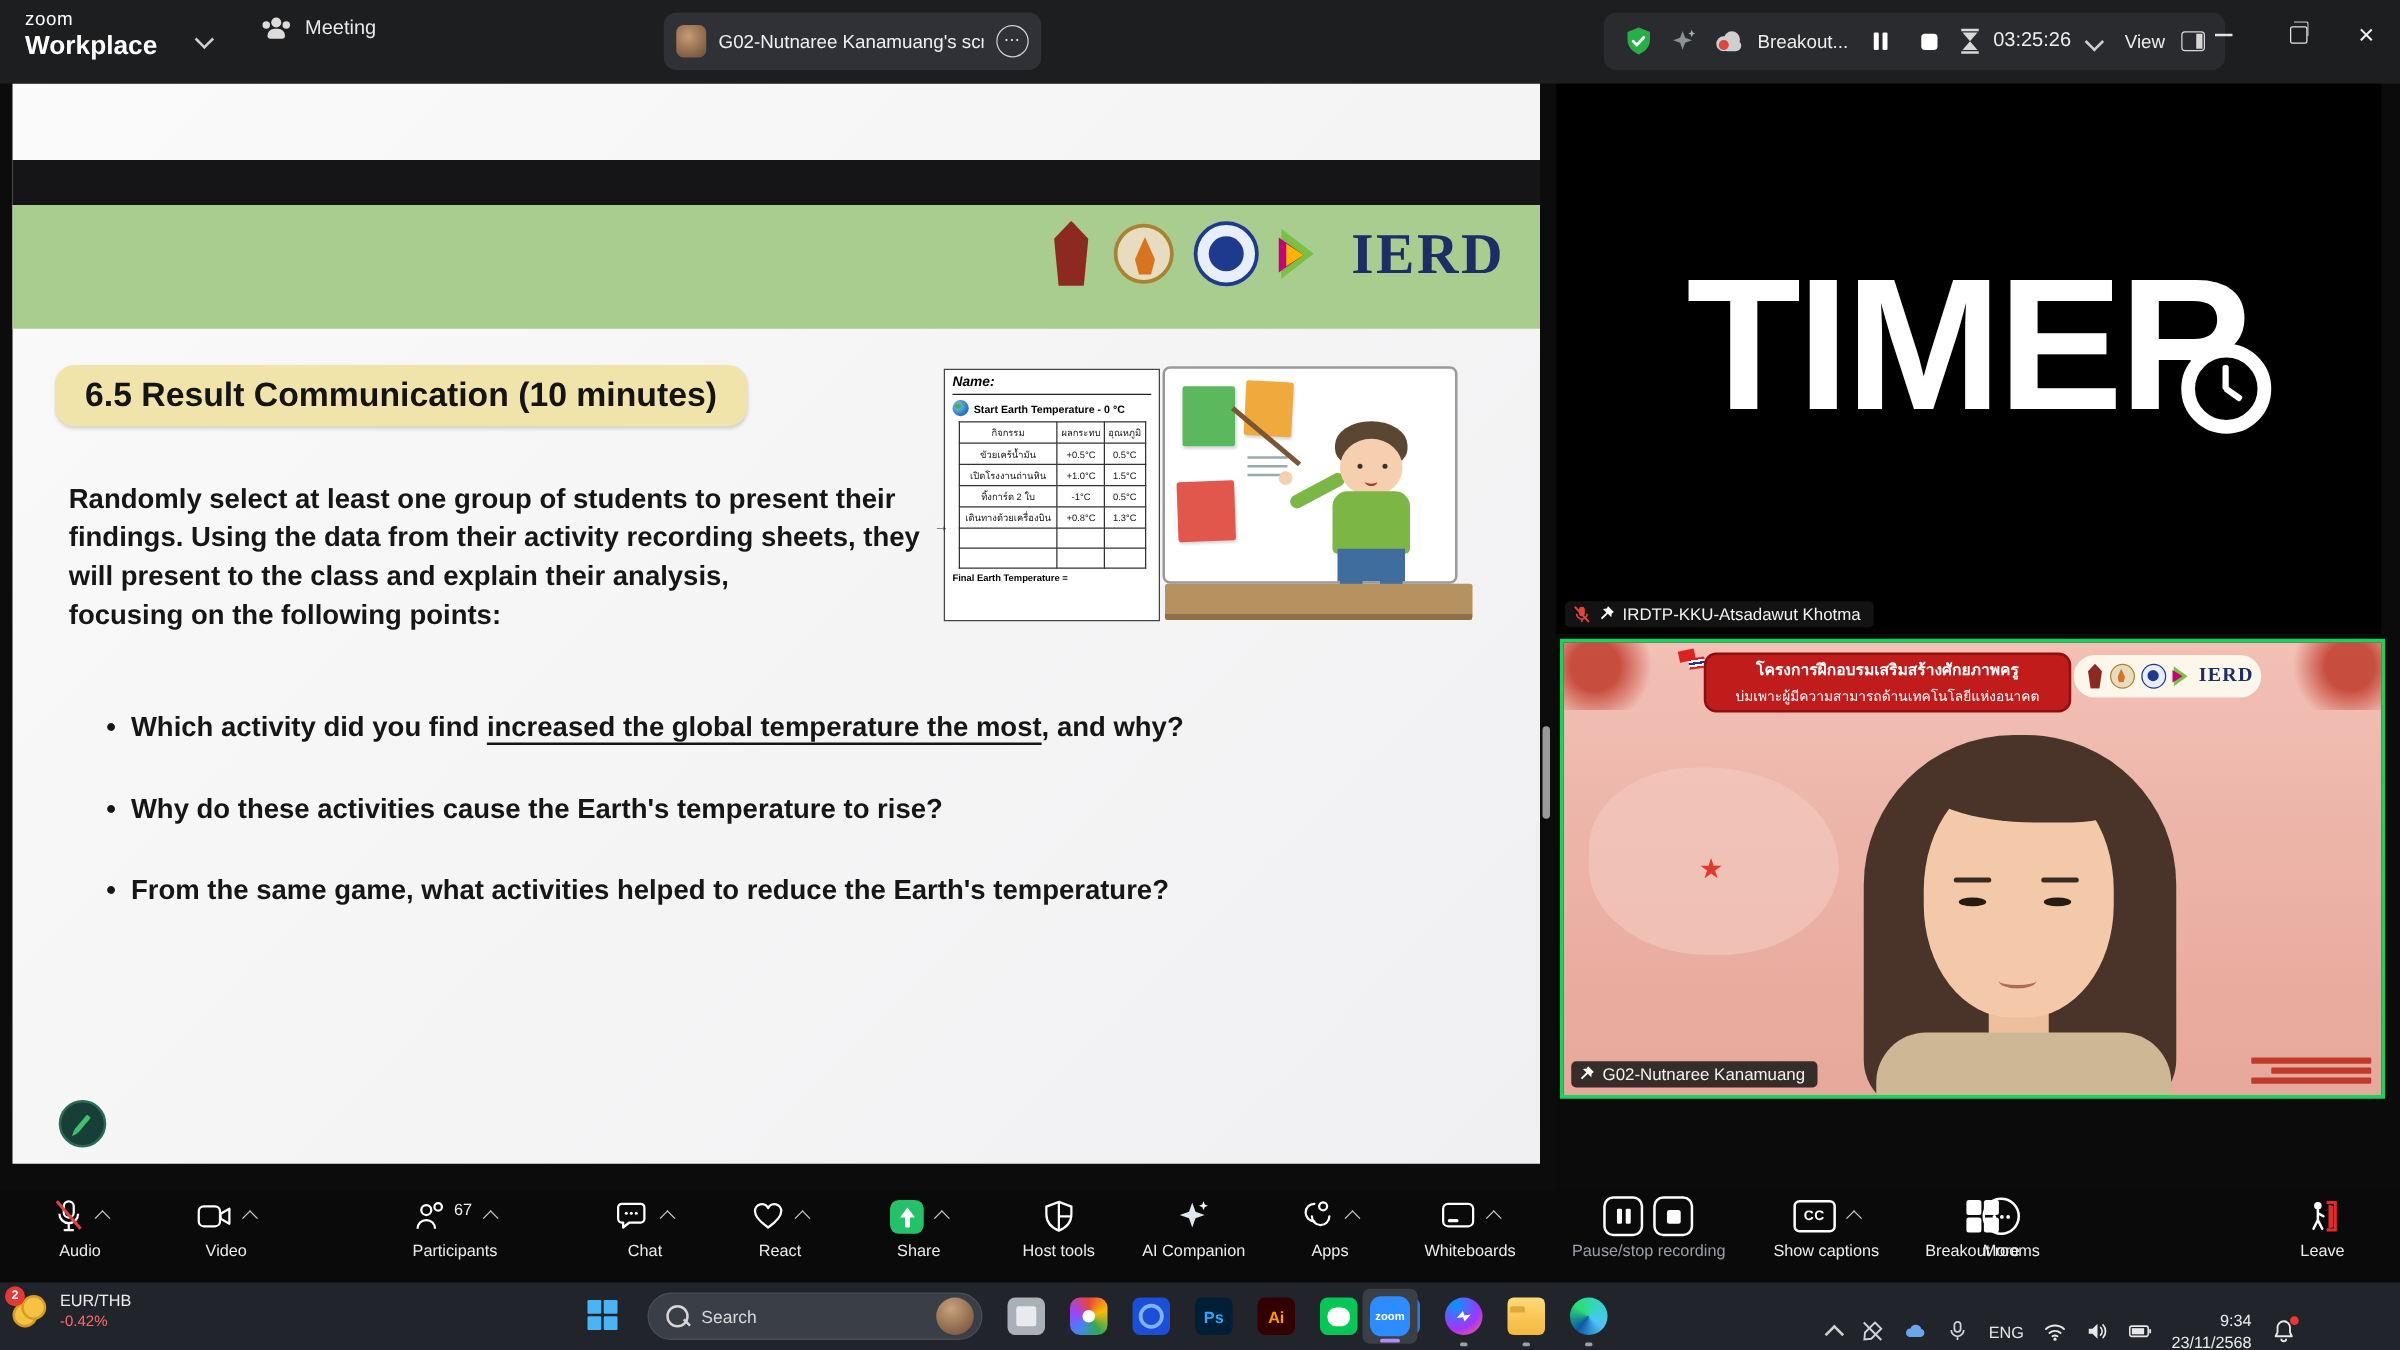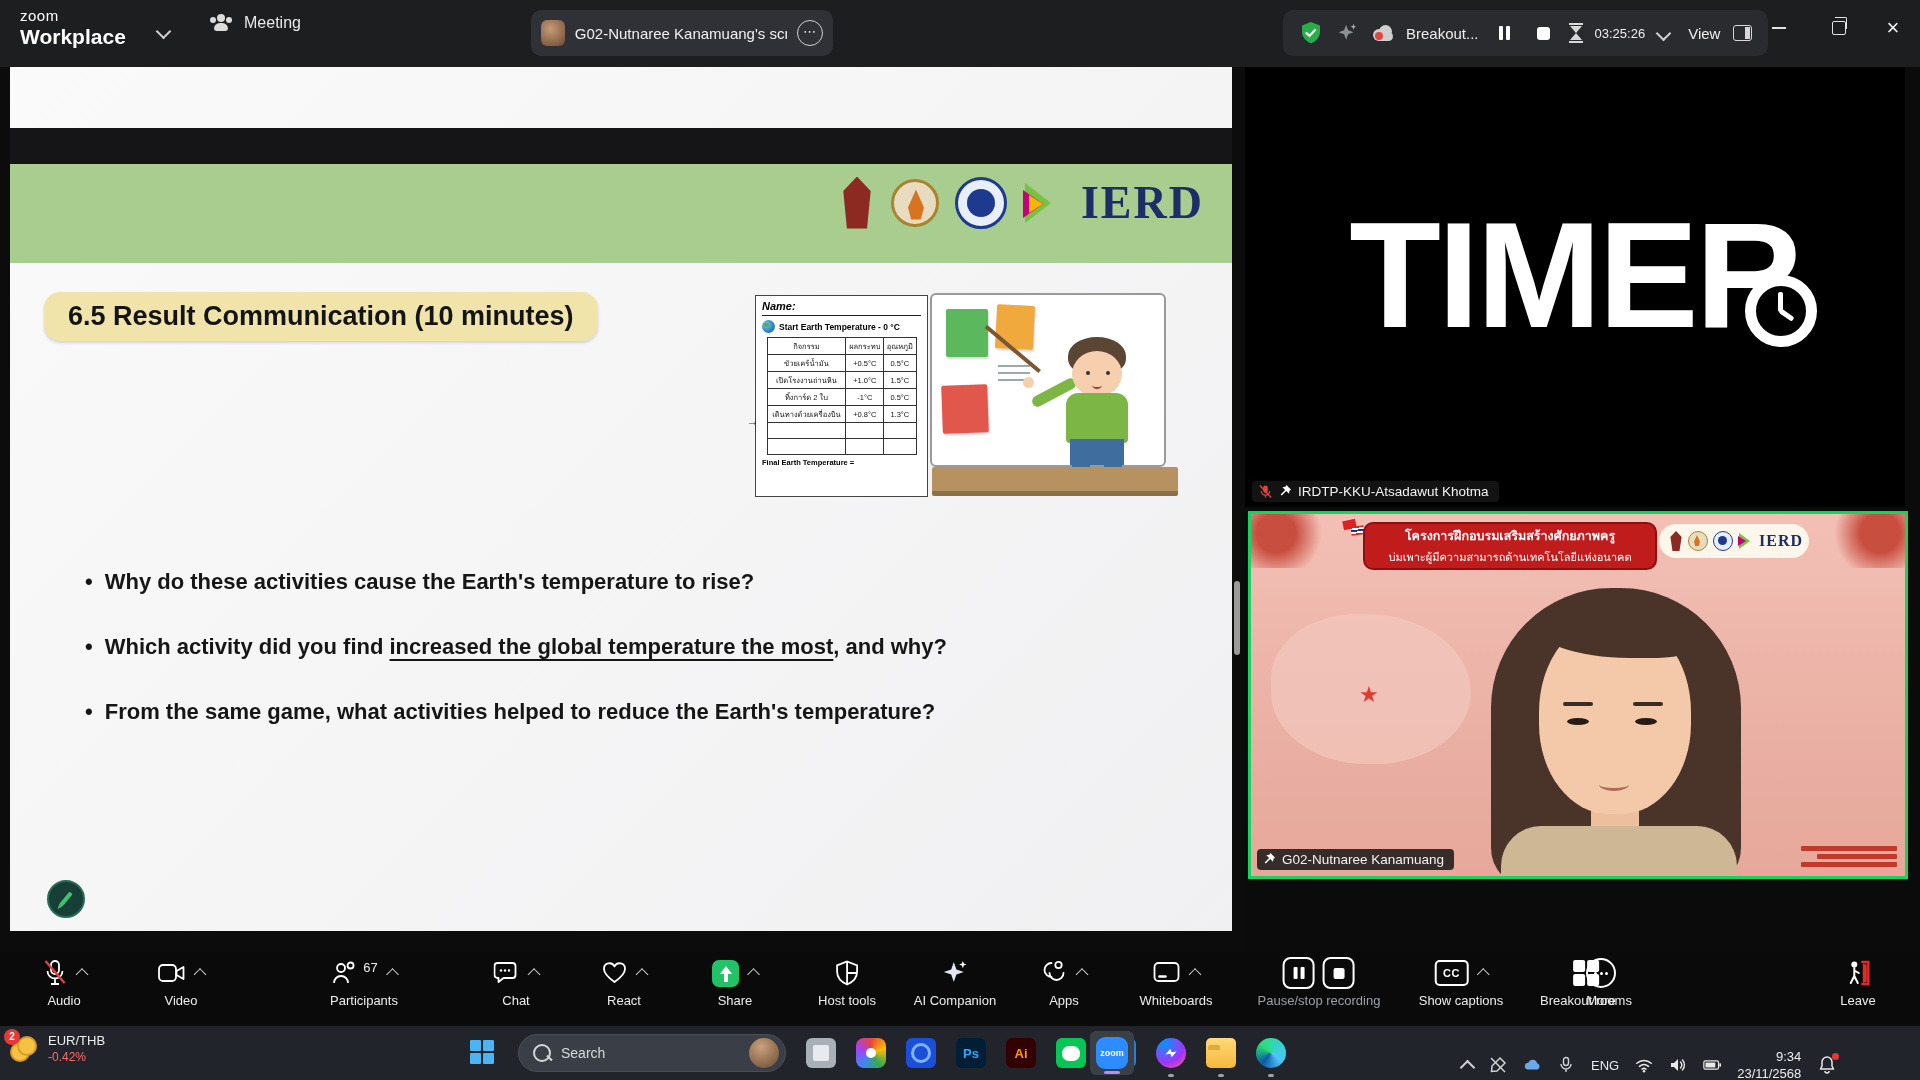--- a/index.html
+++ b/index.html
@@ -39,21 +39,21 @@
   .rec-txt{color:#ededed;font-size:15px;}
   .pausebtn,.stopbtn{width:26px;height:26px;border-radius:6px;display:flex;align-items:center;justify-content:center;gap:3px;}
   .pausebtn i{width:4px;height:14px;background:#fff;border-radius:1px;display:block;}
   .stopbtn i{width:13px;height:13px;background:#fff;border-radius:3px;display:block;}
   .hourglass{width:12px;height:16px;position:relative;}
   .hourglass i{position:absolute;left:0;width:0;height:0;border-left:6px solid transparent;border-right:6px solid transparent;}
   .hourglass .t{top:1px;border-top:7px solid #d8d8d8;}
   .hourglass .b{bottom:1px;border-bottom:7px solid #d8d8d8;}
   .hourglass:before,.hourglass:after{content:"";position:absolute;left:-1px;width:14px;height:2px;background:#d8d8d8;}
   .hourglass:before{top:-2px;}.hourglass:after{bottom:-2px;}
-  .time-txt{color:#ededed;font-size:13px;}
+  .time-txt{color:#ededed;font-size:16px;}
   .view-txt{color:#ededed;font-size:15px;margin-left:6px;}
   .view-ico{width:17px;height:14px;border:1.5px solid #d8d8d8;border-radius:3px;position:relative;}
   .view-ico:before{content:"";position:absolute;right:1px;top:1px;bottom:1px;width:5px;background:#d8d8d8;}
   .winbtn{top:0;width:54px;height:56px;display:flex;align-items:center;justify-content:center;}
   .minim i{width:14px;height:2px;background:#e3e3e3;display:block;}
   .restore i{width:12px;height:12px;border:1.6px solid #e3e3e3;border-radius:2px;display:block;position:relative;}
   .restore i:before{content:"";position:absolute;left:2px;top:-5px;width:11px;height:11px;border-top:1.6px solid #e3e3e3;border-right:1.6px solid #e3e3e3;border-radius:0 2px 0 0;}
   .close-x{color:#efefef;font-size:22px;line-height:1;}
 
   
@@ -319,24 +319,28 @@
           <span class="pinwheel">
               <i class="p1"></i>
               <i class="p2"></i>
               <i class="p3"></i>
             </span>
           <span class="ierd-big">IERD</span>
         </div>
       </div>
 
       <div class="slide-title abs">6.5 Result Communication (10 minutes)</div>
+      <div class="slide-par abs">Randomly select at least one group of students to present their
+findings. Using the data from their activity recording sheets, they
+will present to the class and explain their analysis,
+focusing on the following points:</div>
 
       <div class="bullets abs">
+        <div class="bullet"><span class="dot">•</span><span>Which activity did you find </span><span class="u">increased the global temperature the most</span><span>, and why?</span></div>
         <div class="bullet"><span class="dot">•</span><span>Why do these activities cause the Earth's temperature to rise?</span><span class="u"></span><span></span></div>
-        <div class="bullet"><span class="dot">•</span><span>Which activity did you find </span><span class="u">increased the global temperature the most</span><span>, and why?</span></div>
         <div class="bullet"><span class="dot">•</span><span>From the same game, what activities helped to reduce the Earth's temperature?</span><span class="u"></span><span></span></div>
       </div>
 
       <div class="worksheet abs">
         <div class="ws-name">Name:</div>
         <div class="ws-start">
           <span class="earth"></span>
           <span>Start Earth Temperature - 0 °C</span>
         </div>
         <span class="ws-arrow abs">→</span>

